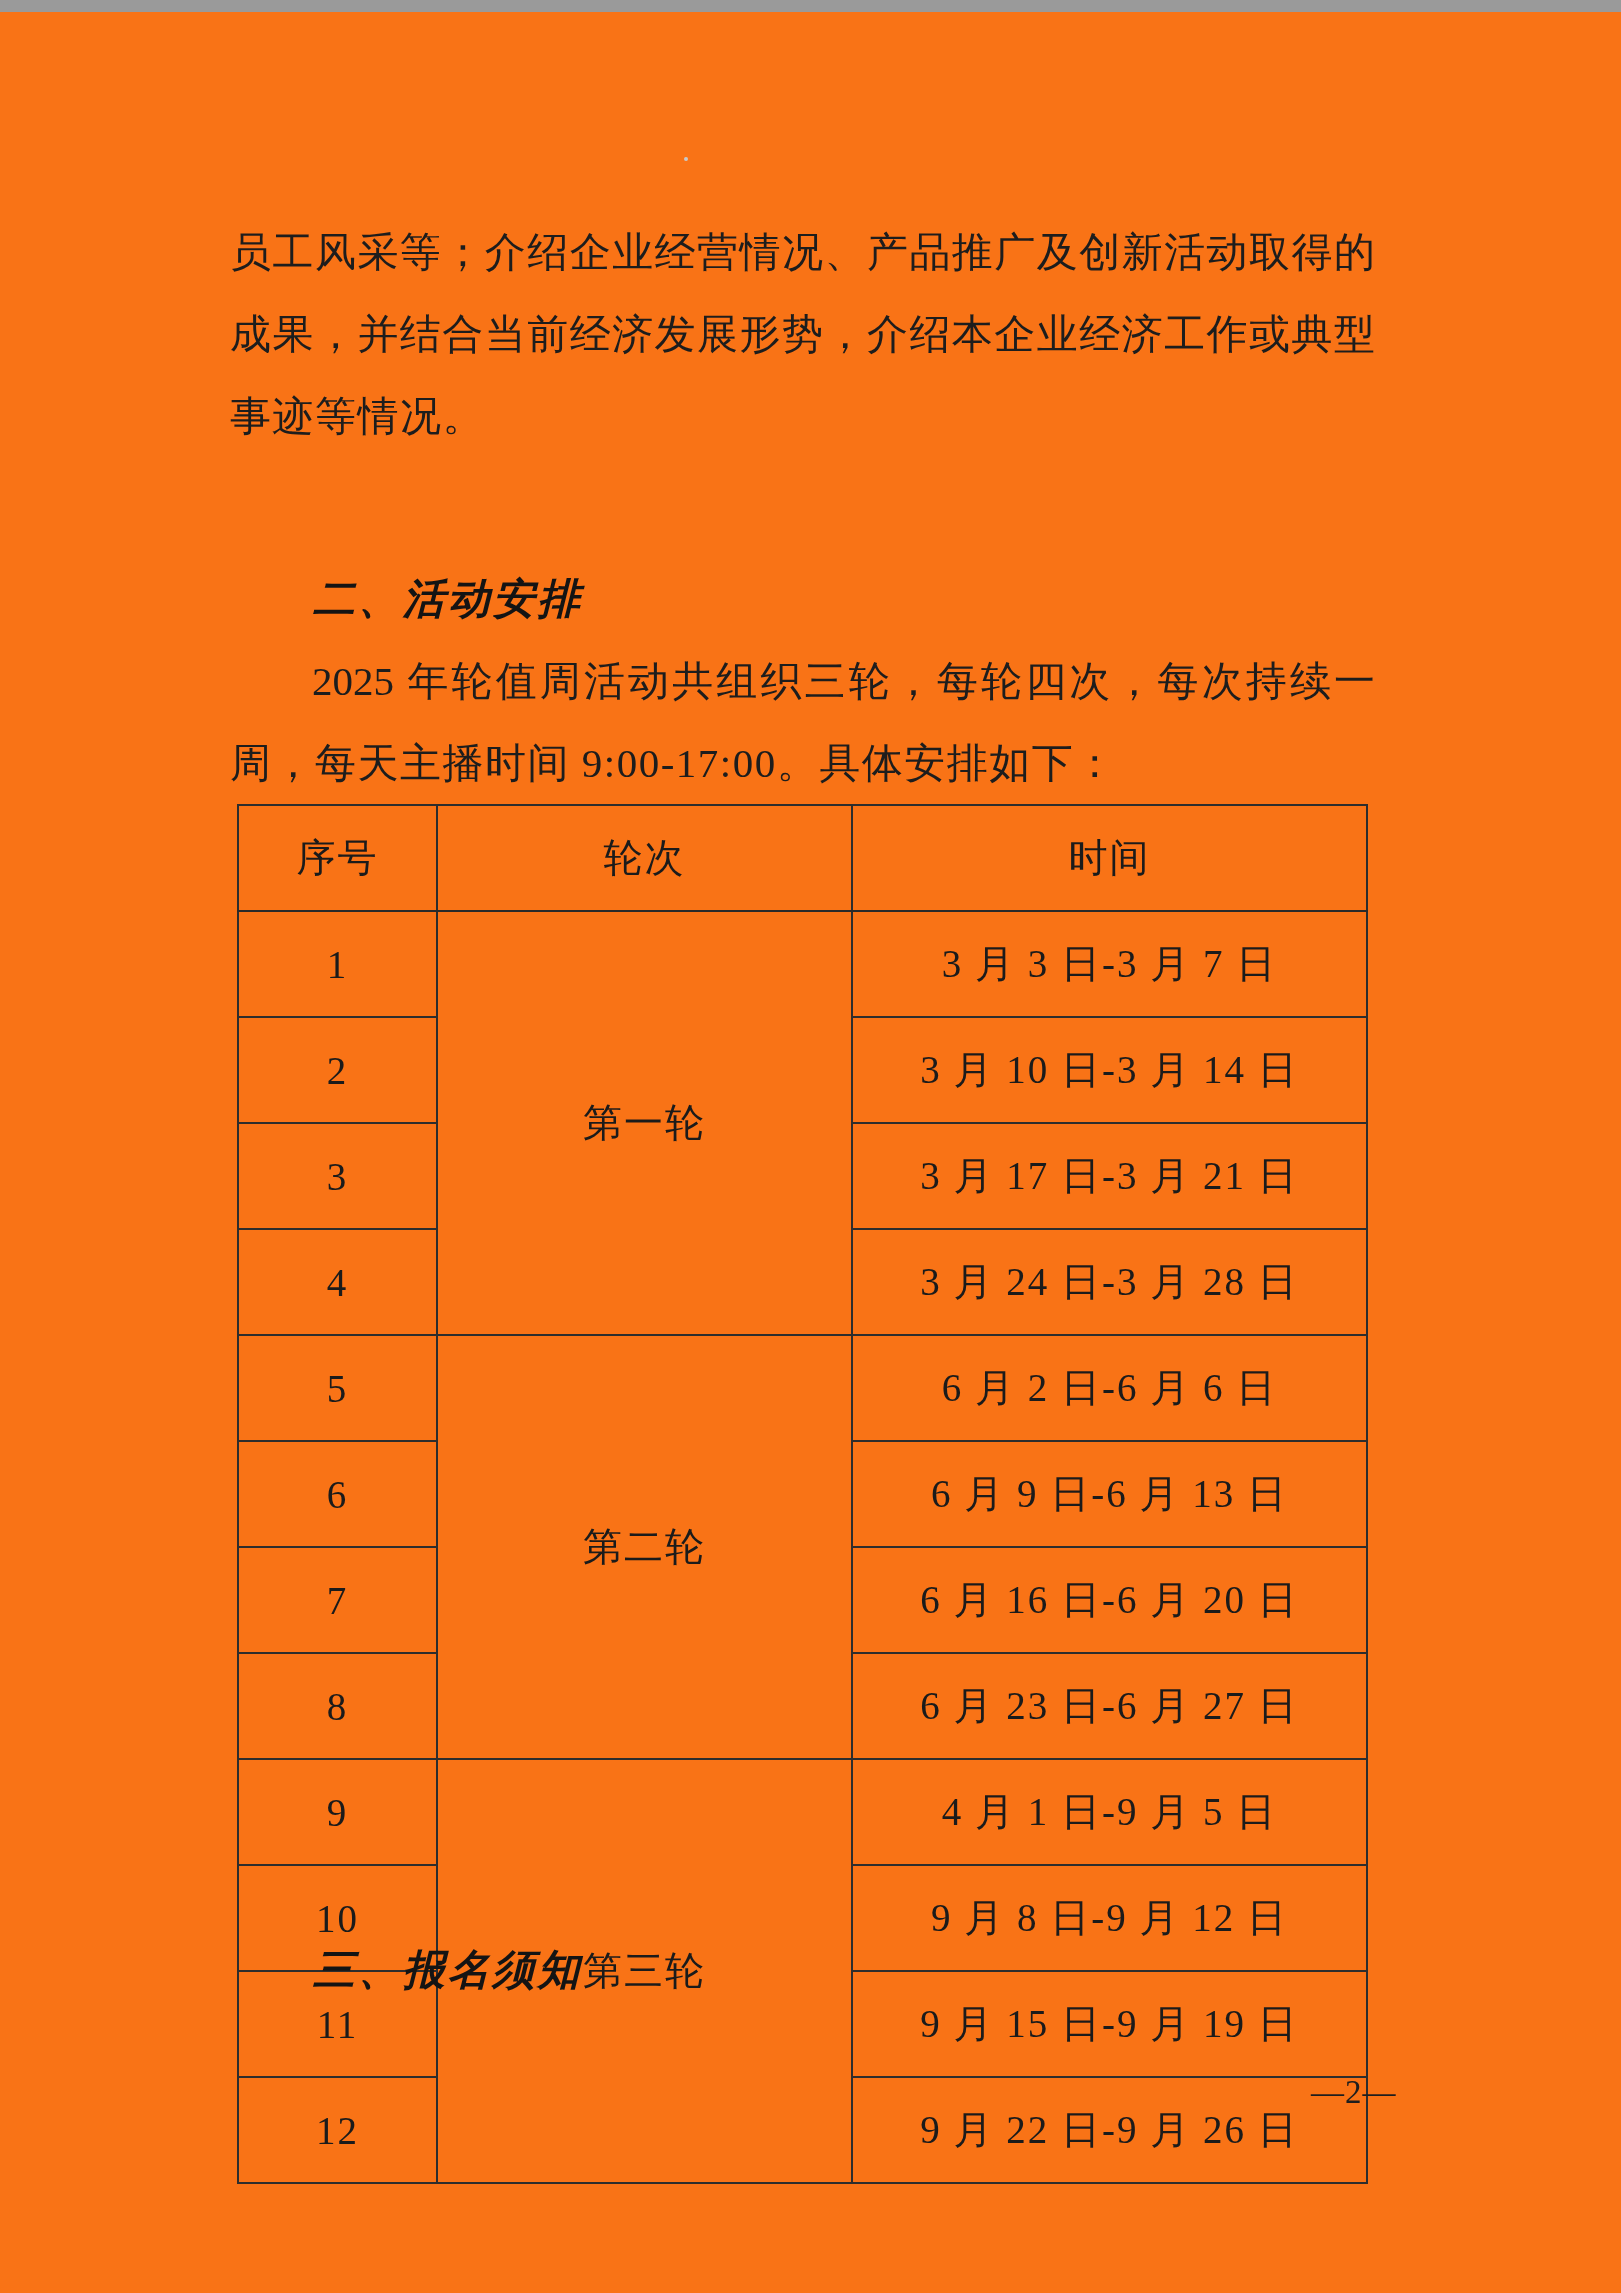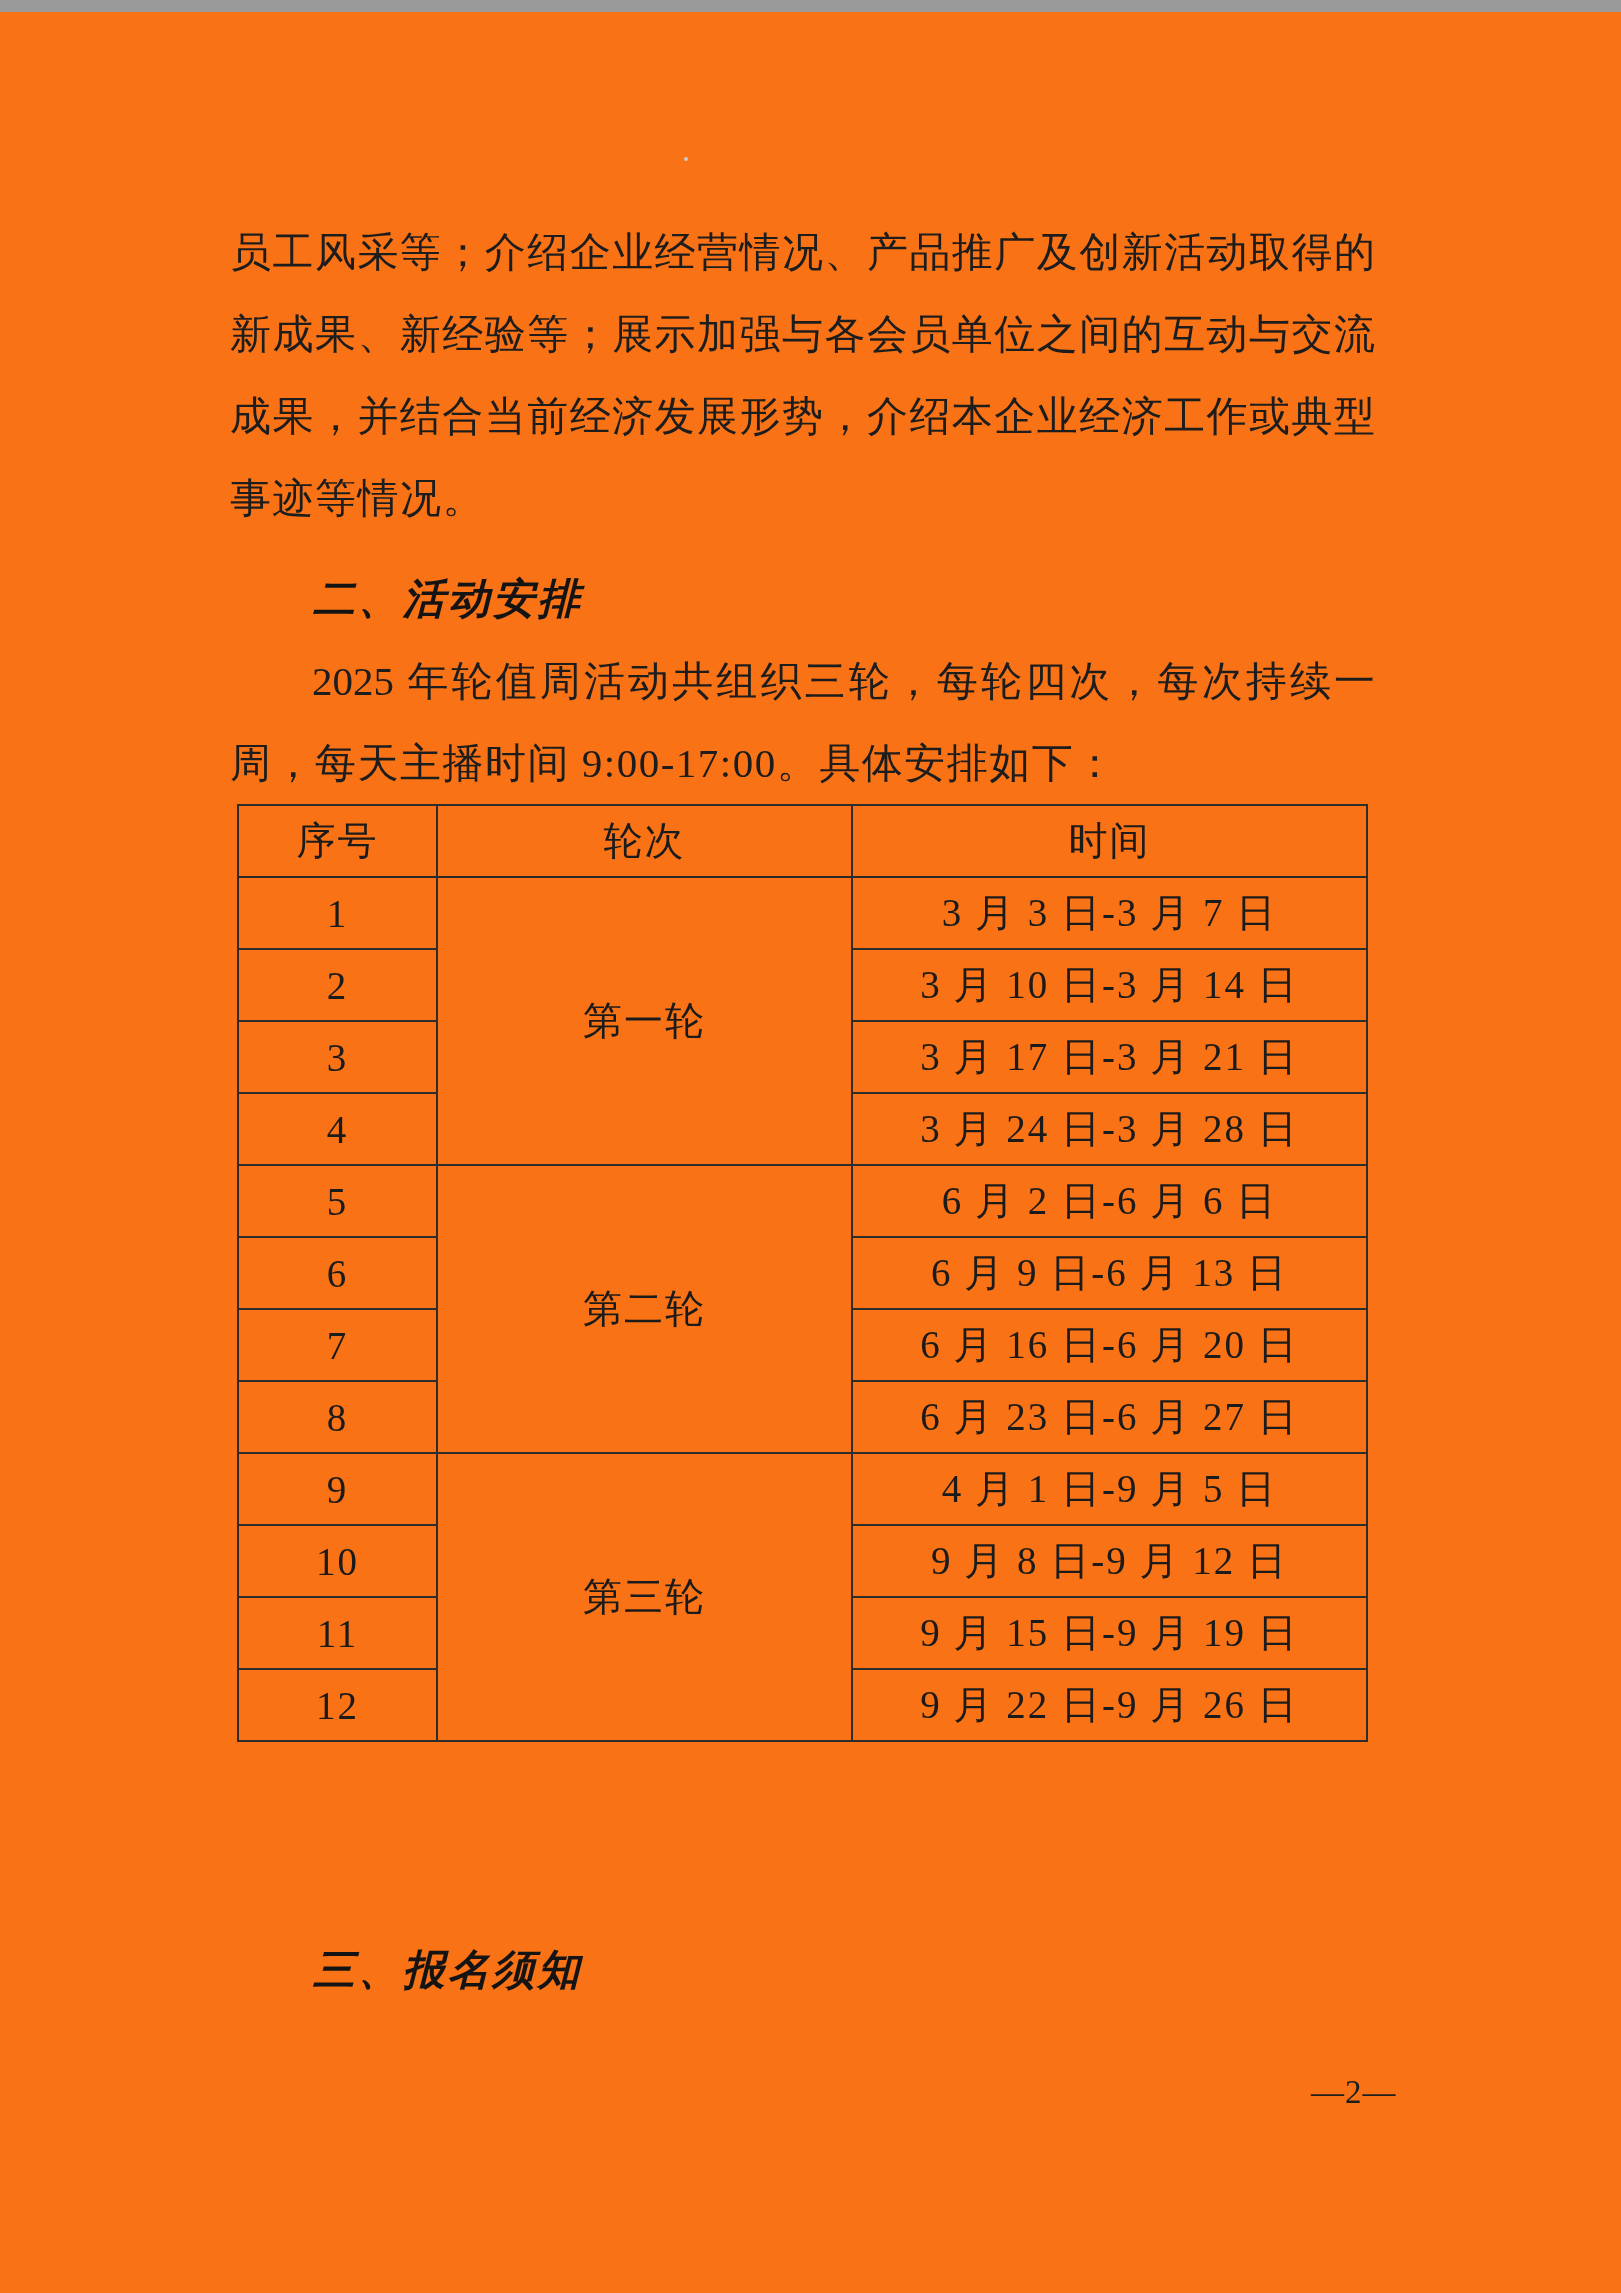--- a/index.html
+++ b/index.html
@@ -48,42 +48,41 @@
     border:2px solid #2d2d2d;
     text-align:center;
     vertical-align:middle;
     font-size:39px;
     color:#1b1b1b;
     letter-spacing:2px;
     padding:0;
     overflow:hidden;
   }
   table.schedule{border:2.9px solid #2a2a2a;}
-  table.schedule tr{height:72px;}
+  table.schedule tr{height:106px;}
   table.schedule tr.head td{border-bottom:2.9px solid #2a2a2a;}
   .pagenum{
     position:absolute;
     left:1311px;top:2061px;
     font-size:33px;
     line-height:39px;
     letter-spacing:1px;
     color:#1e1e1e;
   }
   .speck{position:absolute;background:#c9c9c9;border-radius:50%;}
 </style>
 </head>
 <body>
 
 <div class="page">
 
   <div class="speck" style="left:684px;top:145px;width:3.9px;height:3.9px;"></div>
 
   <div class="para" style="top:199px;">
     <div class="line just">员工风采等；介绍企业经营情况、产品推广及创新活动取得的</div>
-    <div class="line just">新成果、新经验等；展示加强与各会员单位之间的互动与交流</div>
     <div class="line just">成果，并结合当前经济发展形势，介绍本企业经济工作或典型</div>
     <div class="line">事迹等情况。</div>
   </div>
 
   <div class="heading" style="left:313px;top:546px;">二、活动安排</div>
 
   <div class="para" style="top:628px;">
     <div class="line just indent">2025 年轮值周活动共组织三轮，每轮四次，每次持续一</div>
     <div class="line">周，每天主播时间 9:00-17:00。具体安排如下：</div>
   </div>

